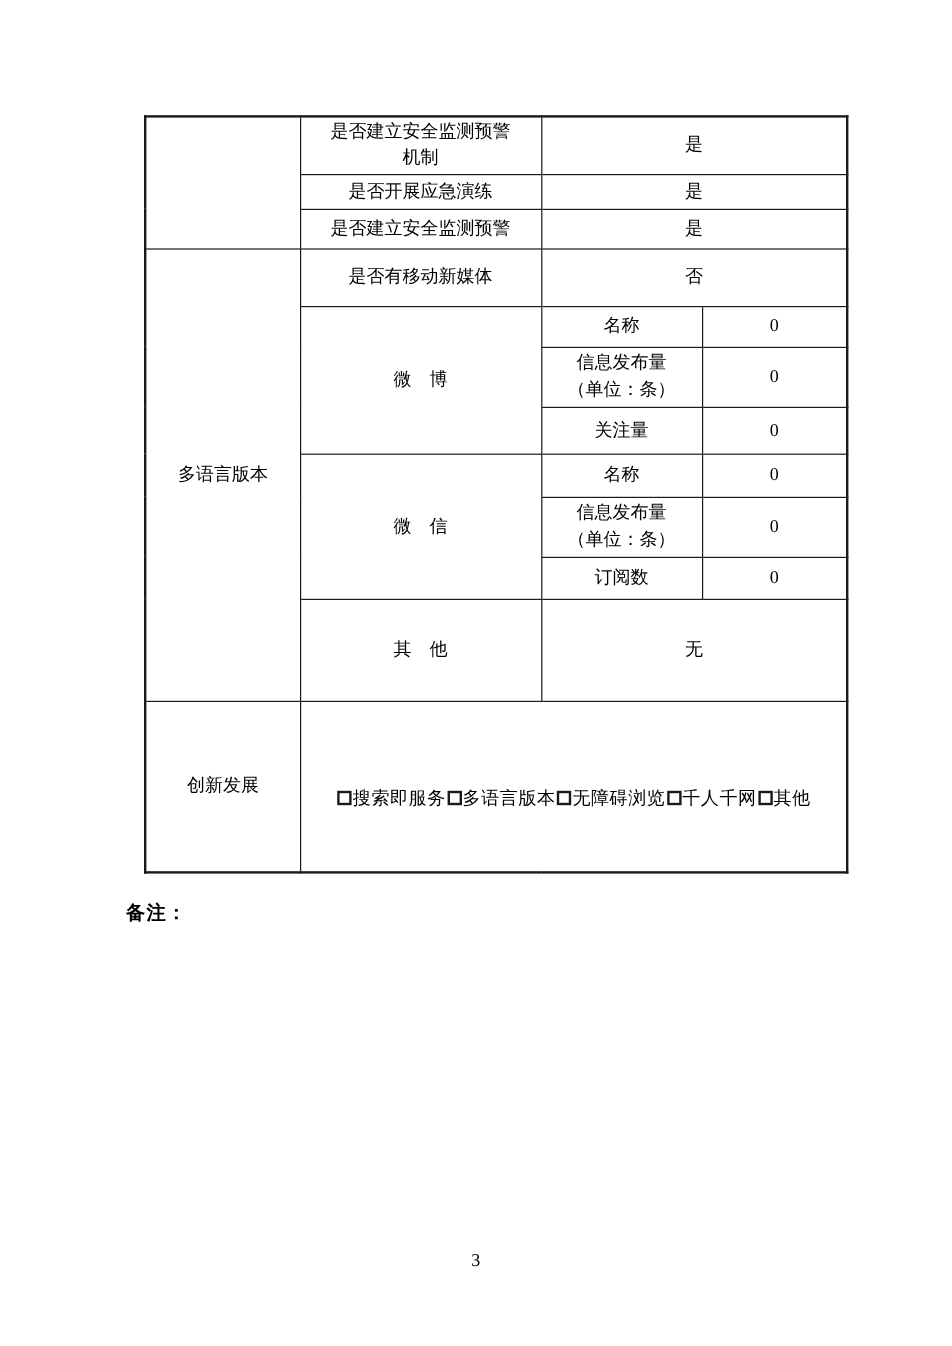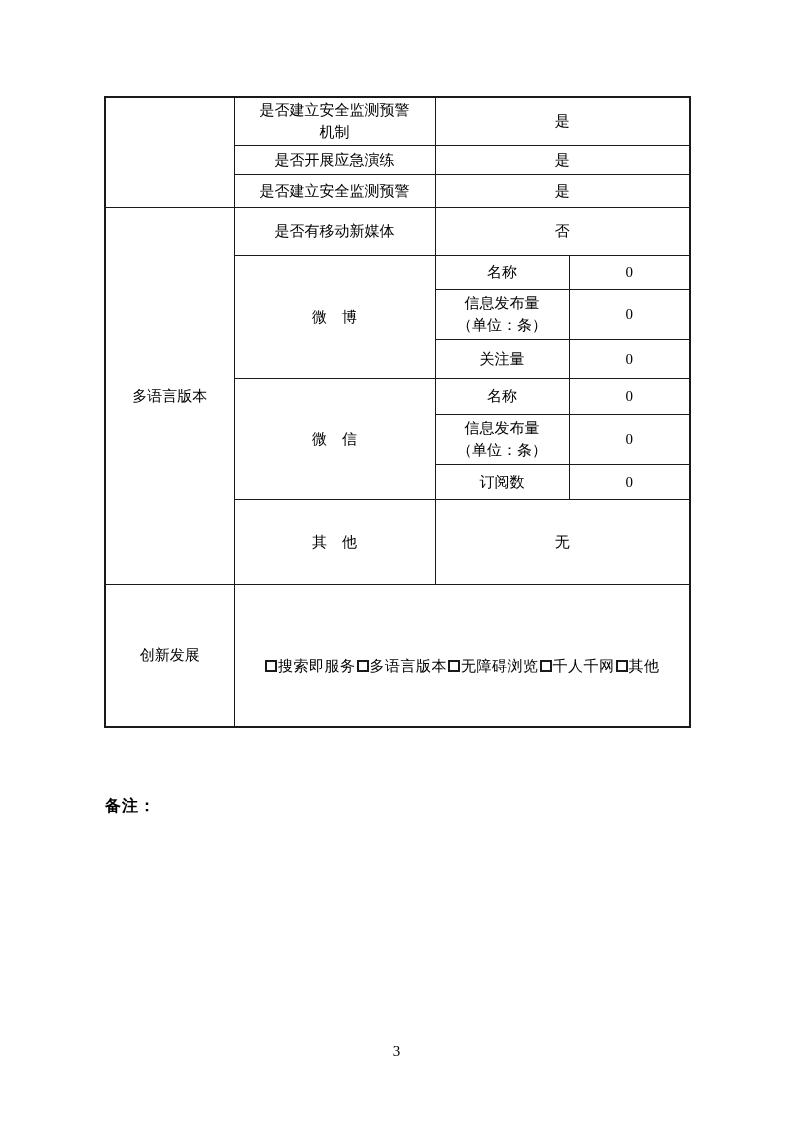--- a/index.html
+++ b/index.html
@@ -11,21 +11,21 @@
     font-family: "Liberation Serif", "DejaVu Serif", serif;
     color: #000000;
   }
   .page {
     position: absolute;
     inset: 0;
     background: #ffffff;
   }
   table.report {
     position: absolute;
-    left: 104px;
+    left: 120px;
     top: 96px;
     width: 585px;
     border-collapse: collapse;
     table-layout: fixed;
     border: 2px solid #1a1a1a;
   }
   table.report td {
     border: 1px solid #1a1a1a;
     text-align: center;
     vertical-align: middle;
@@ -49,21 +49,20 @@
     margin: 0 1px;
   }
   .option { white-space: nowrap; }
   .remark {
     position: absolute;
     left: 105px;
     top: 751px;
     font-size: 16px;
     font-weight: bold;
     letter-spacing: 1px;
-    margin-top: 45px;
   }
   .page-number {
     position: absolute;
     left: 0;
     width: 100%;
     top: 1043px;
     text-align: center;
     font-size: 15px;
   }
 </style>

